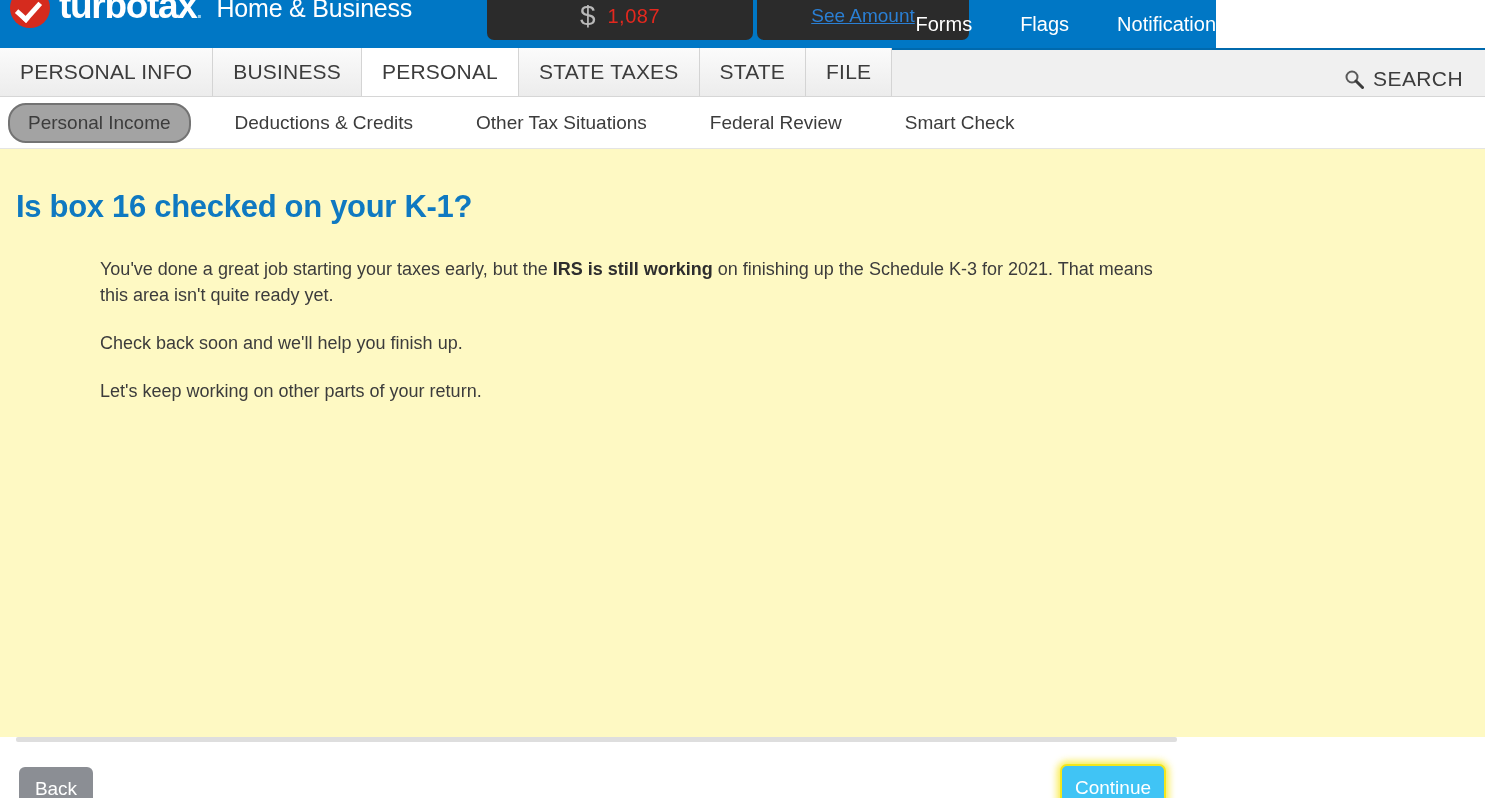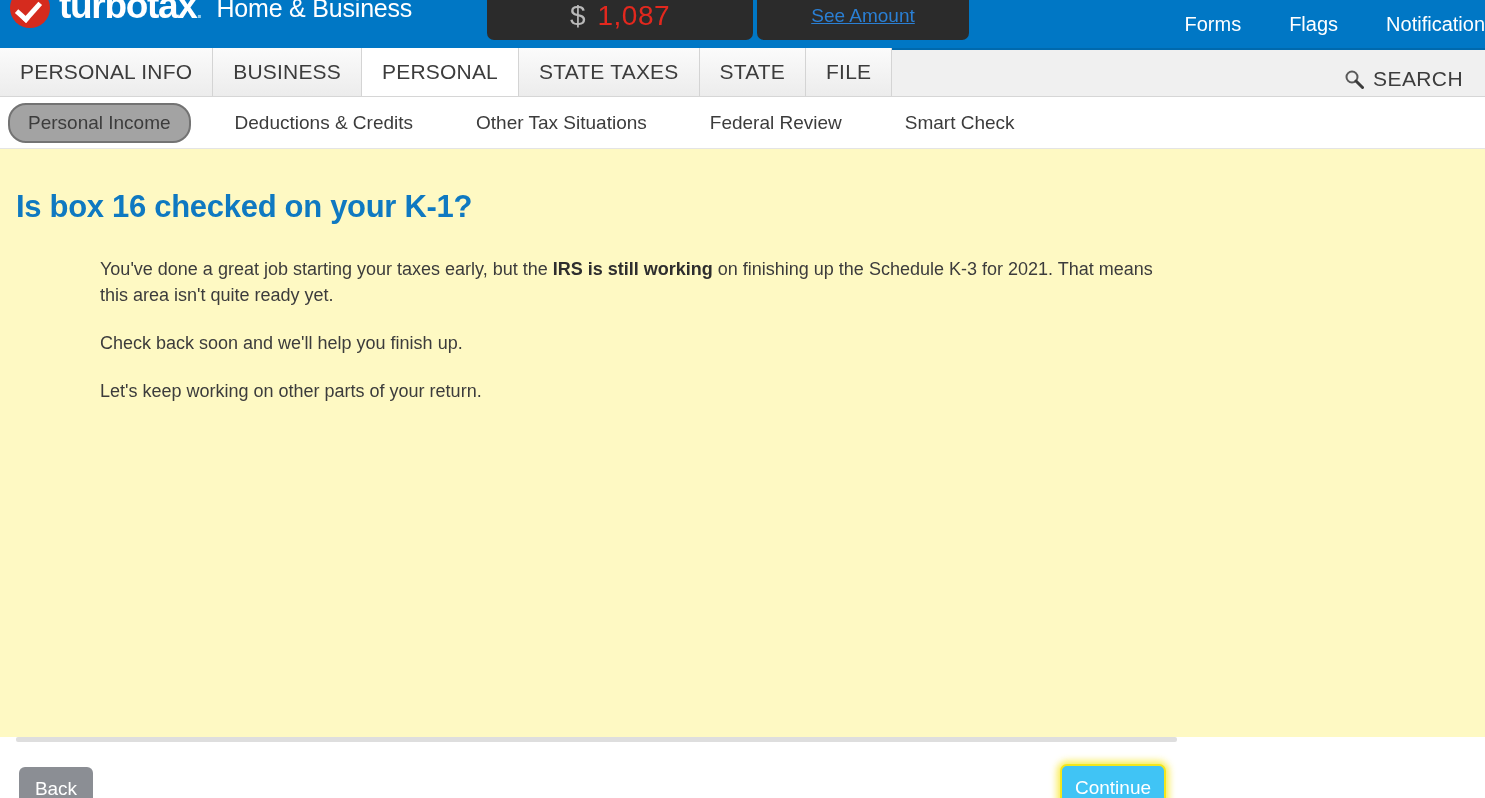--- a/index.html
+++ b/index.html
@@ -8,21 +8,21 @@
     width: 1485px;
     height: 798px;
     overflow: hidden;
     background: #ffffff;
     font-family: "Liberation Sans", sans-serif;
   }
 
   
   .app-header {
     position: relative;
-    width: 1485px;
+    width: 1216px;
     height: 48px;
     background: #0077c5;
     overflow: hidden;
   }
 
   .brand {
     position: absolute;
     left: 10px;
     top: -14px;
     display: flex;
@@ -84,21 +84,21 @@
     display: flex;
     align-items: center;
     justify-content: center;
     gap: 12px;
   }
   .refund-currency {
     font-size: 28px;
     color: #b9b9b9;
   }
   .refund-value {
-    font-size: 28px;
+    font-size: 20px;
     color: #e3281e;
     letter-spacing: 0.5px;
   }
 
   .see-amount-box {
     position: absolute;
     left: 757px;
     top: -8px;
     width: 212px;
     height: 48px;

